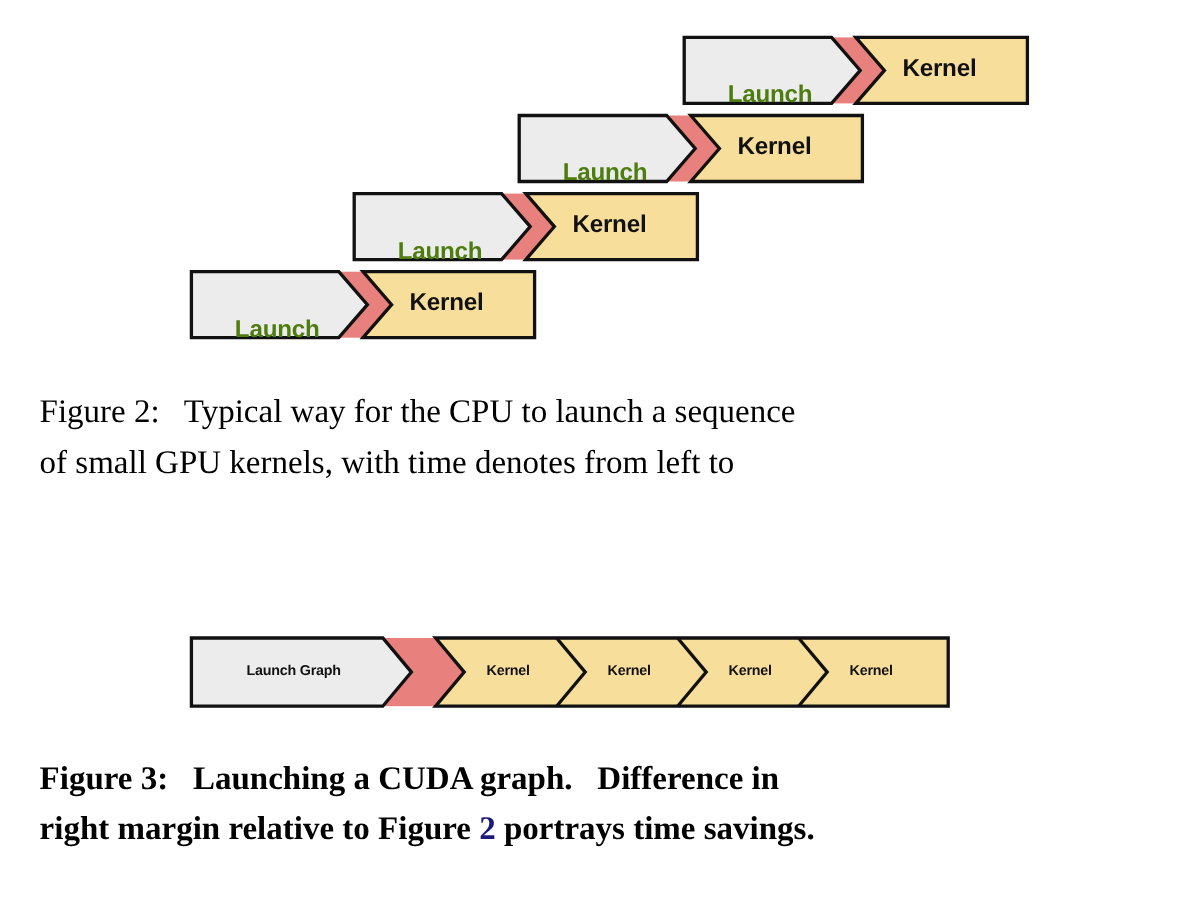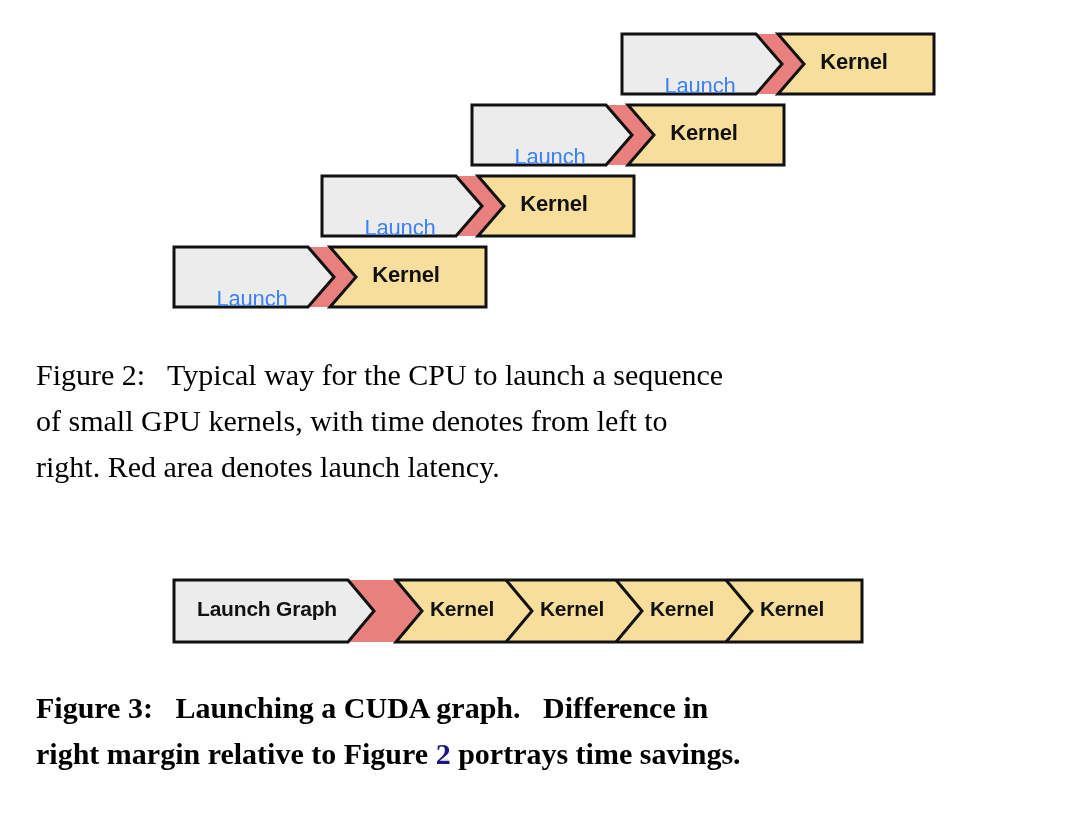--- a/index.html
+++ b/index.html
@@ -19,23 +19,23 @@
   }
   .stair-row{
     position:absolute;
     height:60px;
   }
   .launch-label{
     position:absolute;
     left:0; top:0; right:26px; bottom:0;
     display:flex; align-items:center; justify-content:center;
     font-family:"Liberation Sans", sans-serif;
-    font-weight:normal;
+    font-weight:bold;
     font-size:22px;
-    color:#3b82f6;
+    color:#4d7c0f;
     letter-spacing:-0.2px;
     z-index:3;
     pointer-events:none;
     margin-top:48px;
   }
   .kernel-label{
     position:absolute;
     top:0; bottom:0; left:26px; right:0;
     display:flex; align-items:center; justify-content:center;
     font-family:"Liberation Sans", sans-serif;
@@ -71,21 +71,21 @@
     position:absolute;
     left:0; top:560px;
     width:1080px; height:100px;
   }
   .g3-label{
     position:absolute;
     top:0; height:62px;
     display:flex; align-items:center; justify-content:center;
     font-family:"Liberation Sans", sans-serif;
     font-weight:bold;
-    font-size:21px;
+    font-size:13px;
     color:#111111;
     letter-spacing:-0.2px;
     z-index:4;
     pointer-events:none;
   }
 </style>
 </head>
 <body>
 
 <div id="fig2-diagram">
@@ -123,21 +123,20 @@
         <polygon points="156,0 312,0 312,60 156,60 182,30" fill="#f7de9a" stroke="#111111" stroke-width="3" stroke-linejoin="miter"></polygon>
       </svg>
       <div class="launch-label" style="width: 160px; right: auto;">Launch</div>
       <div class="kernel-label" style="left: 156px; width: 156px; right: auto;">Kernel</div>
     </div>
   </div>
 
 <div class="caption" id="fig2-caption" style="top:352px;">
   <div>Figure 2:  Typical way for the CPU to launch a sequence</div>
   <div>of small GPU kernels, with time denotes from left to</div>
-  <div class="lastline">right. Red area denotes launch latency.</div>
 </div>
 
 <div id="fig3-diagram">
     <div style="position: absolute; left: 172px; top: 18px; width: 688px; height: 62px;">
       <svg width="692" height="66" viewBox="-2 -2 692 66" class="row-svg">
         <rect x="174" y="0" width="100" height="62" fill="#e8817e"></rect>
         <polygon points="0,0 174,0 200,31 174,62 0,62" fill="#ececec" stroke="#111111" stroke-width="3" stroke-linejoin="miter"></polygon>
         <polygon points="222,0 688,0 688,62 222,62 248,31" fill="#f7de9a" stroke="#111111" stroke-width="3" stroke-linejoin="miter"></polygon>
         <polyline points="332,0 358,31 332,62" fill="none" stroke="#111111" stroke-width="3" stroke-linejoin="miter"></polyline>
         <polyline points="442,0 468,31 442,62" fill="none" stroke="#111111" stroke-width="3" stroke-linejoin="miter"></polyline>

